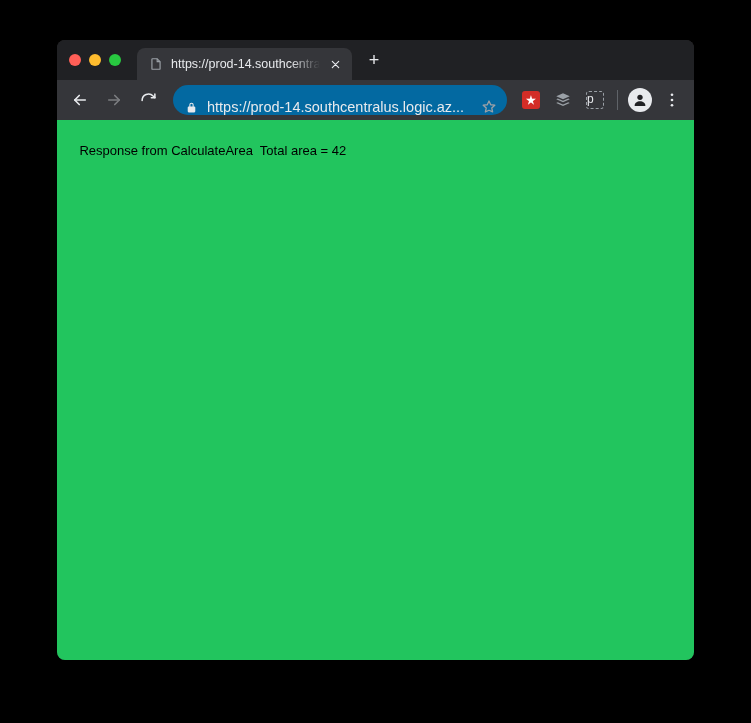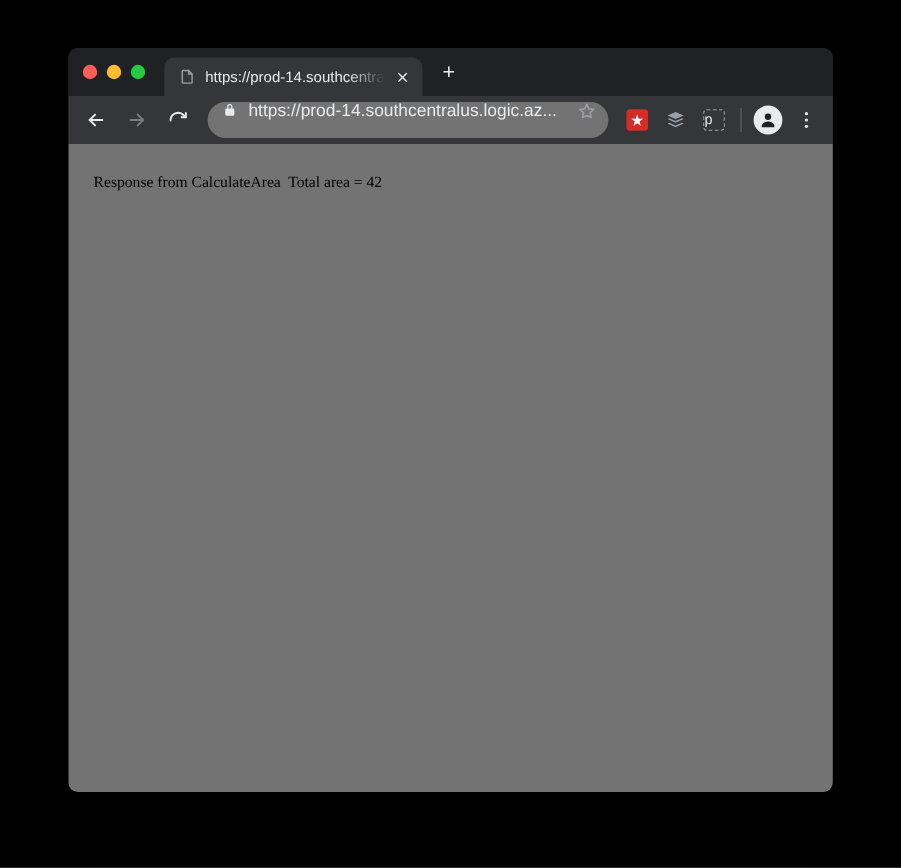--- a/index.html
+++ b/index.html
@@ -98,24 +98,24 @@
       width: 30px; height: 30px;
       display: flex; align-items: center; justify-content: center;
       color: #e8eaed;
       cursor: pointer;
       border-radius: 50%;
     }
     .nav-btn.disabled { color: #7b7d80; cursor: default; }
     .omnibox {
       flex: 1 1 auto;
       height: 30px;
-      background: #737373;
+      background: #0369a1;
       border-radius: 15px;
       display: flex;
-      align-items: flex-start;
+      align-items: flex-end;
       padding: 0 10px 0 12px;
       gap: 8px;
       color: #e8eaed;
       font-size: 14.5px;
       margin: 0 6px;
       min-width: 0;
     }
     .omnibox .lock {
       width: 14px; height: 14px; flex: 0 0 14px; color: #e8eaed;
     }
@@ -169,23 +169,23 @@
       cursor: pointer;
       margin: 0 2px;
     }
     .menu-dots {
       width: 28px; height: 28px;
       display: flex; align-items: center; justify-content: center;
       color: #e8eaed; cursor: pointer;
     }
     .viewport {
       flex: 1 1 auto;
-      background: #737373;
+      background: #22c55e;
       color: #000;
-      font-family: Liberation Serif, serif;
+      font-family: Liberation Sans, sans-serif;
       font-size: 13px;
       padding: 8px 8px;
       white-space: pre;
       overflow: auto;
     }
     svg { display: block; }
   </style>
 </head>
 <body>
 

